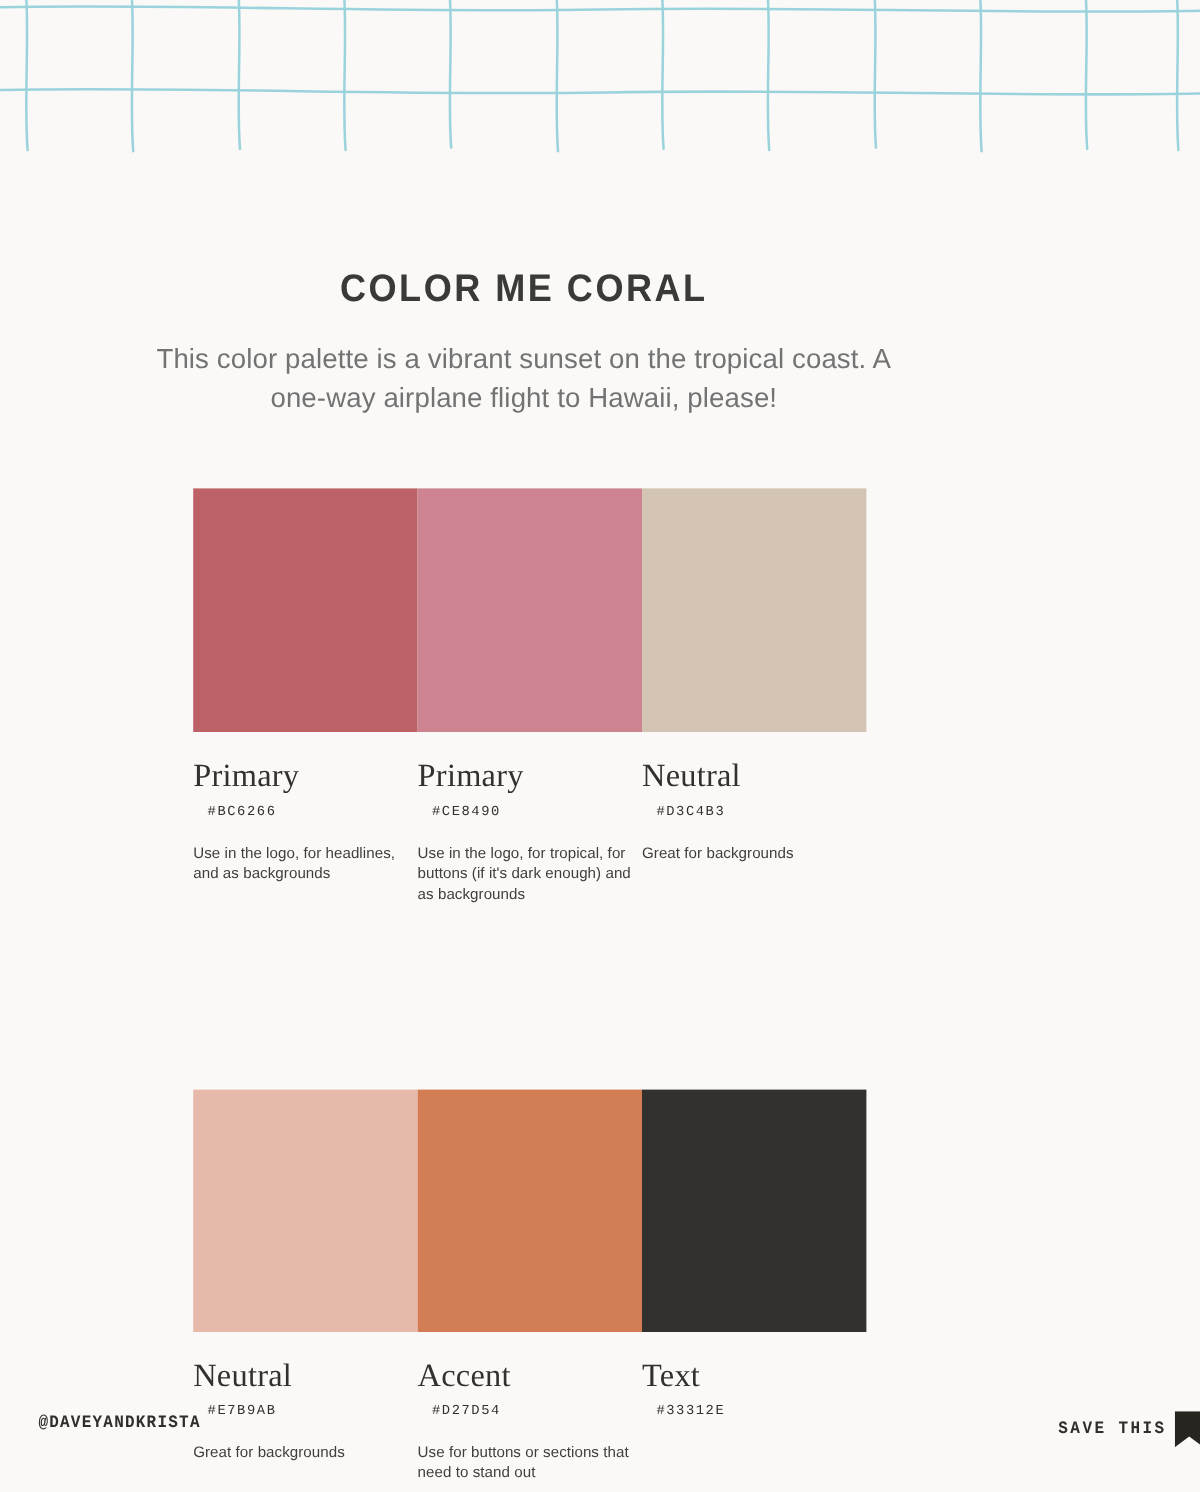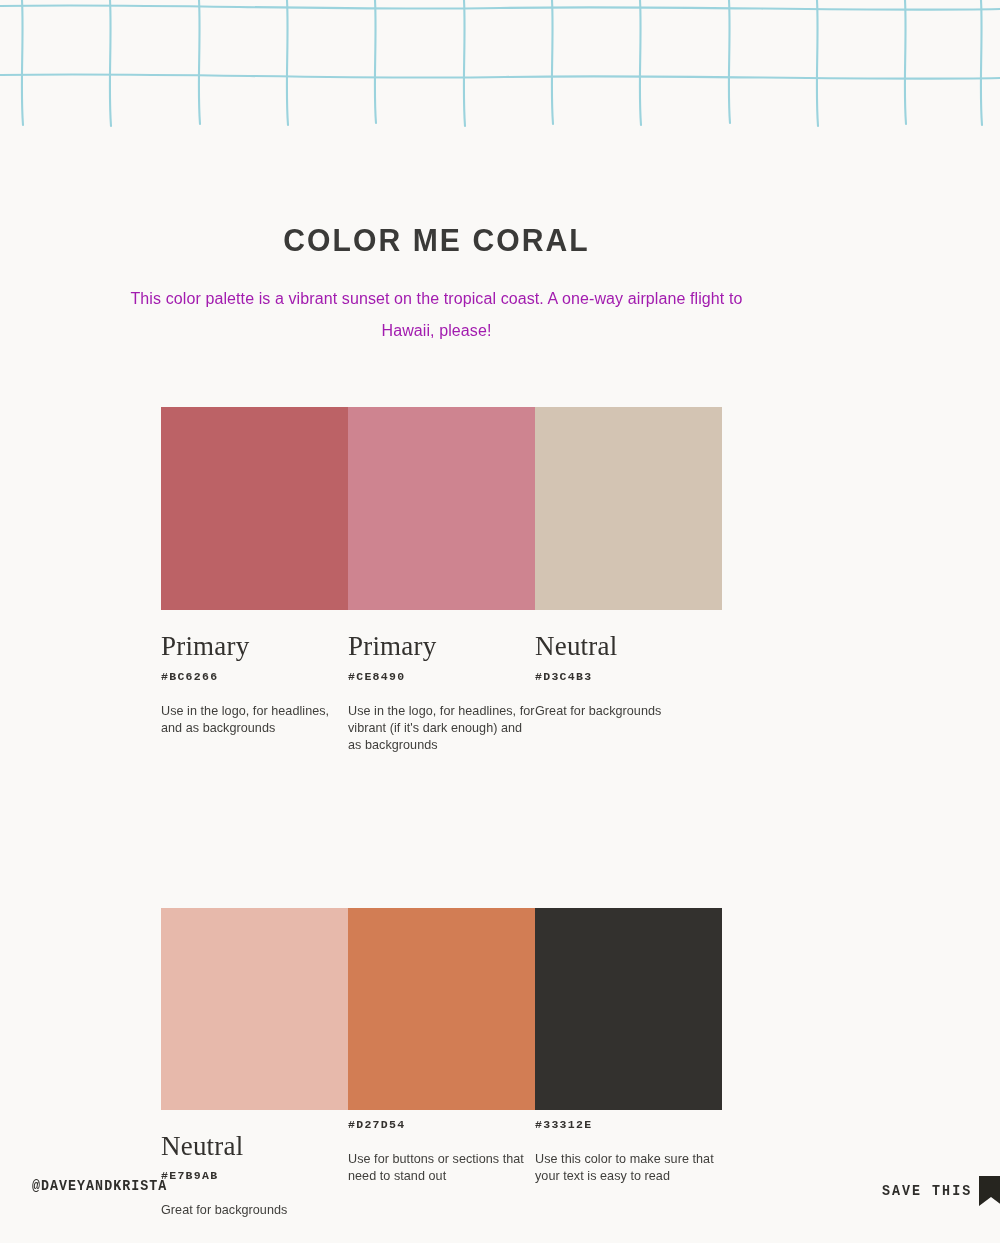--- a/index.html
+++ b/index.html
@@ -40,23 +40,23 @@
     font-family: "Liberation Sans", sans-serif;
     font-size: 32px;
     font-weight: bold;
     letter-spacing: 2.2px;
     color: #3a3a38;
     margin: 0;
     transform: scaleX(0.94);
   }
   .subtitle {
     font-family: "Liberation Sans", sans-serif;
-    font-size: 16px;
+    font-size: 23px;
     line-height: 32px;
-    color: #a21caf;
+    color: #737373;
     margin: 24px auto 0 auto;
     width: 660px;
     font-weight: normal;
     letter-spacing: 0.1px;
   }
 
   
   .palette {
     position: absolute;
     top: 407px;
@@ -84,24 +84,25 @@
     font-family: "Liberation Serif", serif;
     font-size: 27px;
     line-height: 1.1;
     color: #33312e;
     margin-top: 22px;
     letter-spacing: 0.2px;
   }
   .swatch-hex {
     font-family: "Liberation Mono", monospace;
     font-size: 11.5px;
-    font-weight: bold;
+    font-weight: normal;
     letter-spacing: 1.3px;
     color: #33312e;
     margin-top: 8px;
+    margin-left: 12px;
   }
   .swatch-desc {
     font-family: "Liberation Sans", sans-serif;
     font-size: 12.6px;
     line-height: 17px;
     color: #3f3e3b;
     margin-top: 20px;
     letter-spacing: 0.05px;
   }
 
@@ -185,21 +186,21 @@
       <span class="swatch-chip" style="background:#BC6266"></span>
       <div class="swatch-name">Primary</div>
       <div class="swatch-hex">#BC6266</div>
       <div class="swatch-desc">Use in the logo, for headlines, and as backgrounds</div>
     </div>
 
     <div class="swatch-cell">
       <span class="swatch-chip" style="background:#CE8490"></span>
       <div class="swatch-name">Primary</div>
       <div class="swatch-hex">#CE8490</div>
-      <div class="swatch-desc">Use in the logo, for headlines, for vibrant (if it's dark enough) and as backgrounds</div>
+      <div class="swatch-desc">Use in the logo, for tropical, for buttons (if it's dark enough) and as backgrounds</div>
     </div>
 
     <div class="swatch-cell">
       <span class="swatch-chip" style="background:#D3C4B3"></span>
       <div class="swatch-name">Neutral</div>
       <div class="swatch-hex">#D3C4B3</div>
       <div class="swatch-desc">Great for backgrounds</div>
     </div>
 
   </div>
@@ -208,28 +209,29 @@
 
     <div class="swatch-cell">
       <span class="swatch-chip" style="background:#E7B9AB"></span>
       <div class="swatch-name">Neutral</div>
       <div class="swatch-hex">#E7B9AB</div>
       <div class="swatch-desc">Great for backgrounds</div>
     </div>
 
     <div class="swatch-cell">
       <span class="swatch-chip" style="background:#D27D54"></span>
+      <div class="swatch-name">Accent</div>
       <div class="swatch-hex">#D27D54</div>
       <div class="swatch-desc">Use for buttons or sections that need to stand out</div>
     </div>
 
     <div class="swatch-cell">
       <span class="swatch-chip" style="background:#33312E"></span>
+      <div class="swatch-name">Text</div>
       <div class="swatch-hex">#33312E</div>
-      <div class="swatch-desc">Use this color to make sure that your text is easy to read</div>
     </div>
 
   </div>
 
 </div>
 
 <div class="footer">
   <div class="footer-handle">@DAVEYANDKRISTA</div>
   <div class="footer-save">
     <span class="footer-save-label">SAVE THIS</span>

